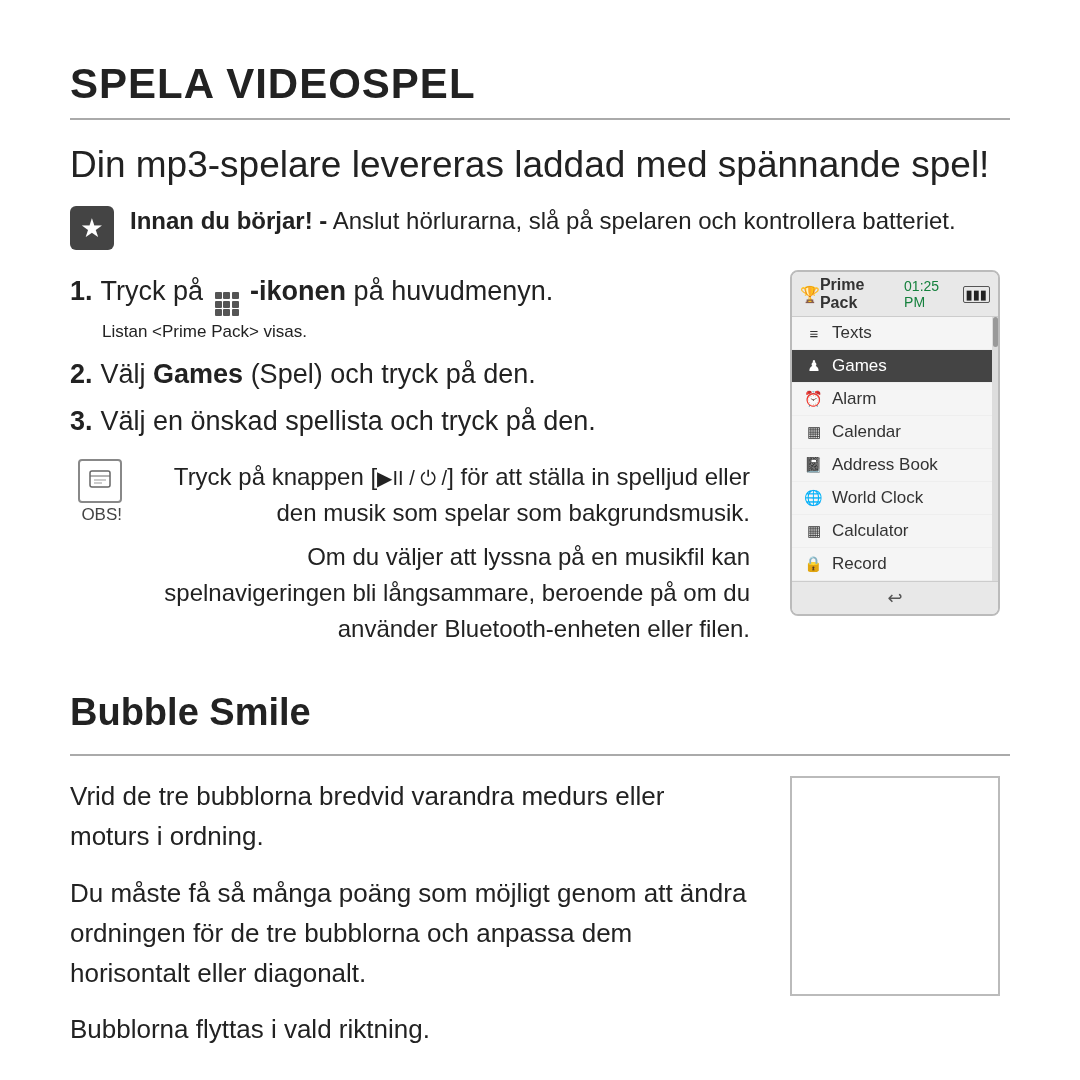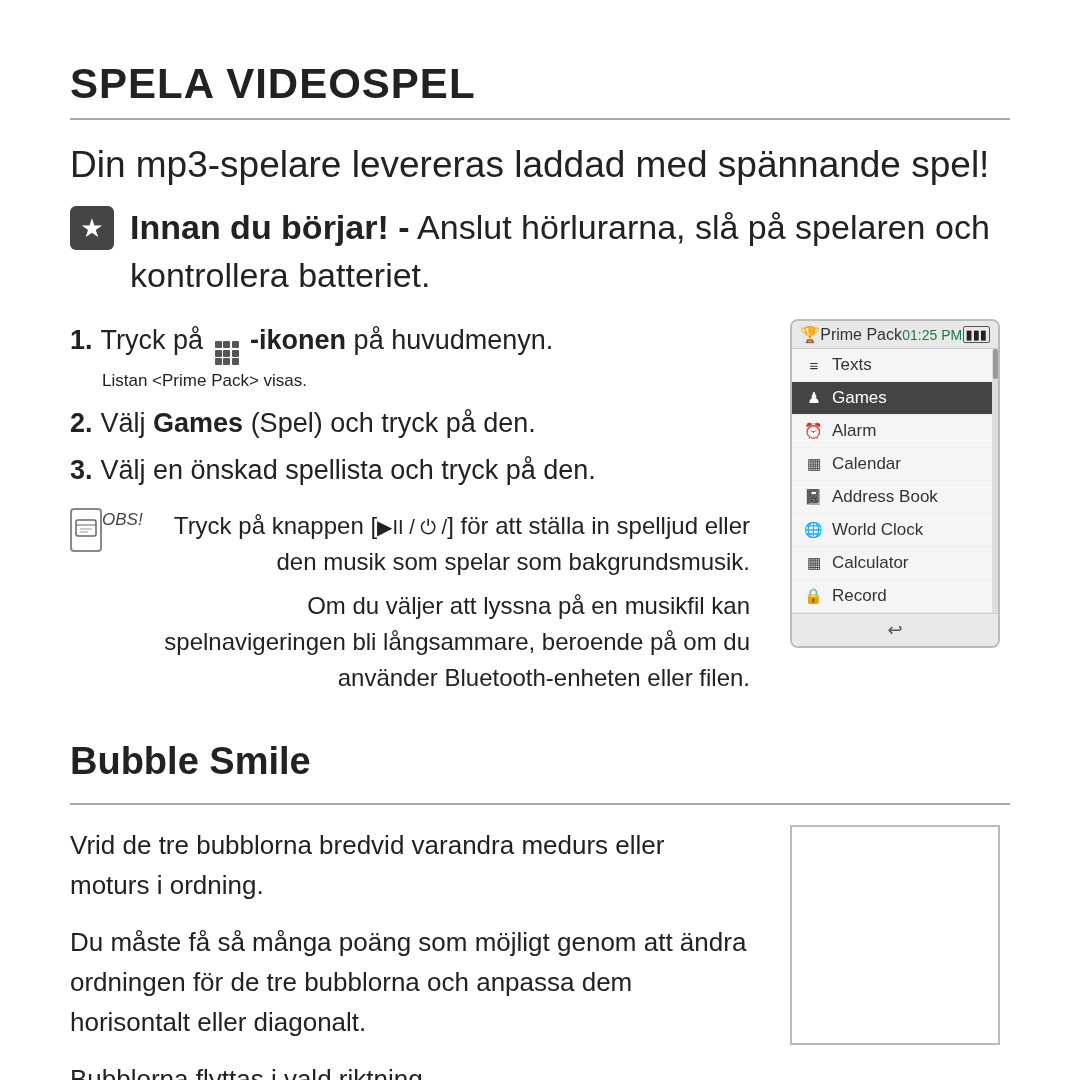--- a/index.html
+++ b/index.html
@@ -56,21 +56,21 @@
       align-items: center;
       justify-content: center;
       flex-shrink: 0;
       margin-top: 2px;
     }
     .star-icon span {
       color: white;
       font-size: 26px;
     }
     .notice-text {
-      font-size: 34px;
+      font-size: 24px;
       line-height: 1.4;
     }
     .notice-text strong {
       font-weight: bold;
     }
     .step-sub {
       font-size: 17px;
       margin-left: 32px;
       margin-bottom: 12px;
       color: #222;
@@ -78,24 +78,23 @@
     .obs-box {
       display: flex;
       align-items: flex-start;
       gap: 16px;
       margin-top: 8px;
       margin-bottom: 8px;
     }
     .obs-icon {
       width: 52px;
       display: flex;
-      flex-direction: row;
-      align-items: flex-start;
+      flex-direction: column;
+      align-items: flex-end;
       flex-shrink: 0;
-      font-style: italic;
     }
     .obs-icon-img {
       width: 44px;
       height: 44px;
       border: 2px solid #888;
       border-radius: 4px;
       display: flex;
       align-items: center;
       justify-content: center;
       font-size: 22px;
@@ -129,21 +128,21 @@
       justify-content: space-between;
       border-bottom: 1px solid #ccc;
     }
     .device-header-icon {
       font-size: 16px;
       color: #444;
     }
     .device-header-title {
       font-size: 16px;
       color: #333;
-      font-weight: normal;
+      font-weight: bold;
     }
     .device-header-time {
       font-size: 14px;
       color: #15803d;
     }
     .device-menu-item {
       display: flex;
       align-items: center;
       gap: 8px;
       padding: 6px 12px;

